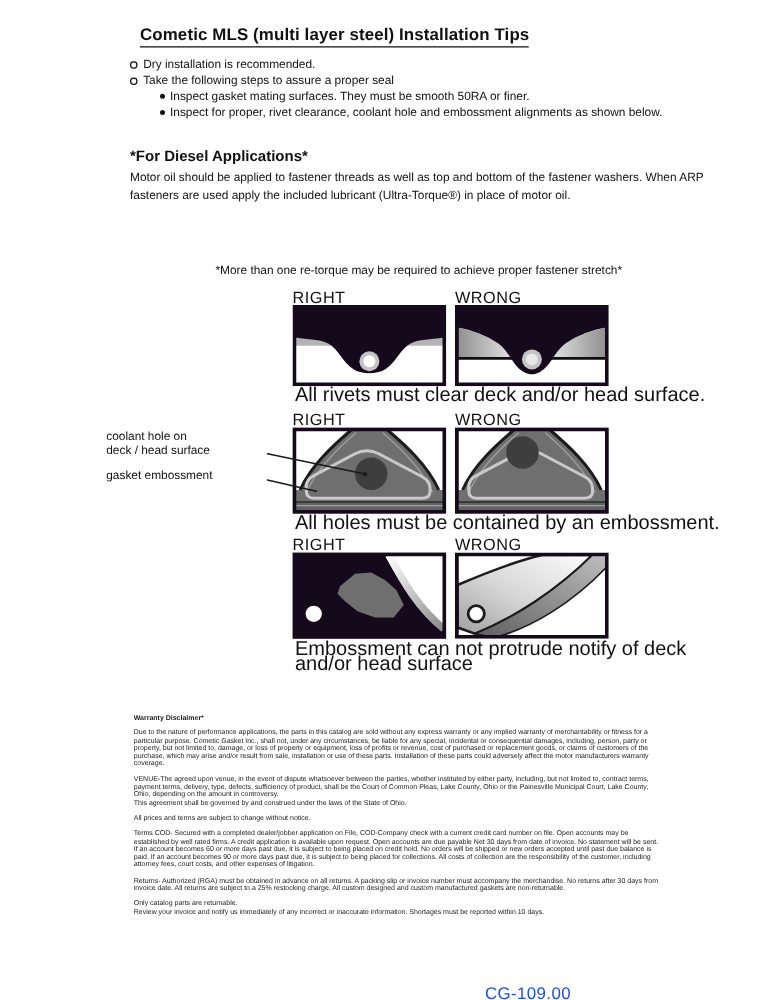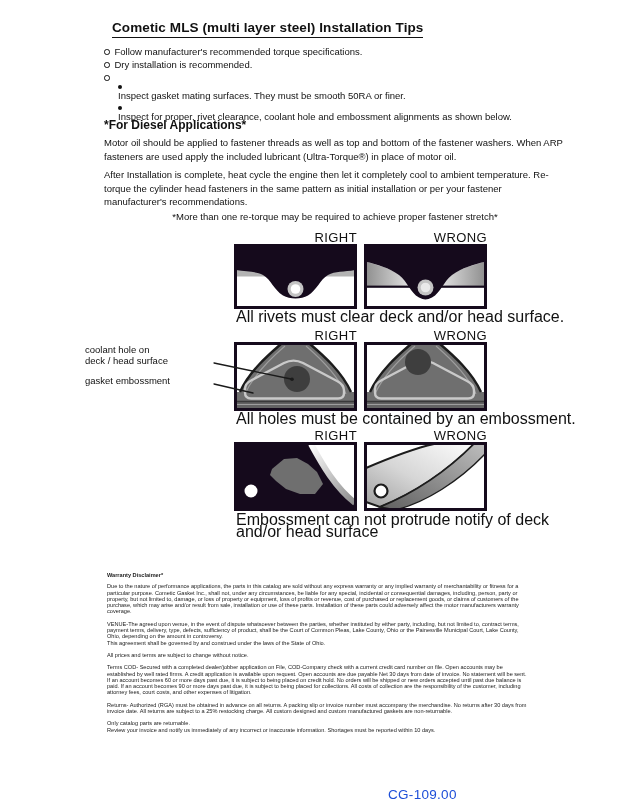--- a/index.html
+++ b/index.html
@@ -13,29 +13,29 @@
   
   .title{
     left:112px;top:20px;font-size:13.5px;font-weight:bold;
     border-bottom:1.6px solid #111;padding-bottom:2px;letter-spacing:0.1px;
   }
   
   .bullets{left:104px;top:45px;font-size:9.5px;line-height:13px;width:470px;}
   .b-row{display:flex;align-items:flex-start;}
   .o-bullet{flex:0 0 auto;width:3.5px;height:3.5px;border:1px solid #111;border-radius:50%;margin:4px 5px 0 0;}
   .f-bullet{flex:0 0 auto;width:4px;height:4px;background:#111;border-radius:50%;margin:4px 4px 0 0;}
-  .sub{margin-left:14px;flex-direction:column;}
+  .sub{margin-left:24px;}
   
   .diesel-h{left:104px;top:118px;font-size:12px;font-weight:bold;}
   .para{left:104px;font-size:9.5px;line-height:13.5px;width:462px;}
   .p1{top:136px;}
   .p2{top:168px;}
   .p3{top:210px;text-align:center;}
   
-  .dlabel{width:123px;text-align:right;font-size:13px;letter-spacing:0.4px;color:#111;}
+  .dlabel{width:123px;text-align:left;font-size:13px;letter-spacing:0.4px;color:#111;}
   .caption{font-size:16px;line-height:11.5px;color:#111;}
   .panel{display:block;}
   .sidelabels{left:85px;width:127px;font-size:9.5px;line-height:10.5px;color:#111;}
   
   .fp-wrap{left:107px;top:572px;width:424px;font-size:5.6px;line-height:6.3px;color:#222;}
   .fp-h{font-weight:bold;margin-bottom:5px;}
   .fp{margin-bottom:6px;}
   .fp div{margin:0;}
   
   .pagecode{left:388px;top:759px;font-size:13.5px;color:#1d4ed8;letter-spacing:0.3px;margin-top:28px;}
@@ -43,42 +43,38 @@
 </head>
 <body>
 
 <div id="page">
 
   <div class="abs title">Cometic MLS (multi layer steel) Installation Tips</div>
 
   <div class="abs bullets">
     <div class="b-row">
       <span class="o-bullet"></span>
-      <span>Follow manufacturer's recommended torque specifications.</span>
+      <span>Dry installation is recommended.</span>
     </div>
     <div class="b-row">
       <span class="o-bullet"></span>
-      <span>Dry installation is recommended.</span>
-    </div>
-    <div class="b-row">
-      <span class="o-bullet"></span>
+      <span>Take the following steps to assure a proper seal</span>
     </div>
     <div class="b-row sub">
       <span class="f-bullet"></span>
       <span>Inspect gasket mating surfaces.  They must be smooth 50RA or finer.</span>
     </div>
     <div class="b-row sub">
       <span class="f-bullet"></span>
       <span>Inspect for proper, rivet clearance, coolant hole and embossment alignments as shown below.</span>
     </div>
   </div>
 
   <div class="abs diesel-h">*For Diesel Applications*</div>
   <div class="abs para p1">Motor oil should be applied to fastener threads as well as top and bottom of the fastener washers. When ARP fasteners are used apply the included lubricant (Ultra-Torque®) in place of motor oil.</div>
-  <div class="abs para p2">After Installation is complete, heat cycle the engine then let it completely cool to ambient temperature. Re-torque the cylinder head fasteners in the same pattern as initial installation or per your fastener manufacturer's recommendations.</div>
   <div class="abs para p3">*More than one re-torque may be required to achieve proper fastener stretch*</div>
 
   <div class="abs dlabel" style="left:234px;top:230px;">RIGHT</div>
   <div class="abs dlabel" style="left:364px;top:230px;">WRONG</div>
 
   <svg class="abs panel" style="left:234px;top:244px;" width="123" height="65" viewBox="0 0 123 65">
     <rect width="123" height="65" fill="#fff"></rect>
     <polygon points="2,24 46,32.5 2,32.5" fill="#b3b3b3"></polygon>
     <polygon points="121,24 77,32.5 121,32.5" fill="#b3b3b3"></polygon>
     <path d="M2,2 H121 V26 C110,28 101,27 94,31 C86,35.5 83,46 74,51.5 C67,55.5 56,55.5 49,51.5 C40,46 37,35.5 29,31 C22,27 13,28 2,26 Z" fill="#150a1c"></path>

